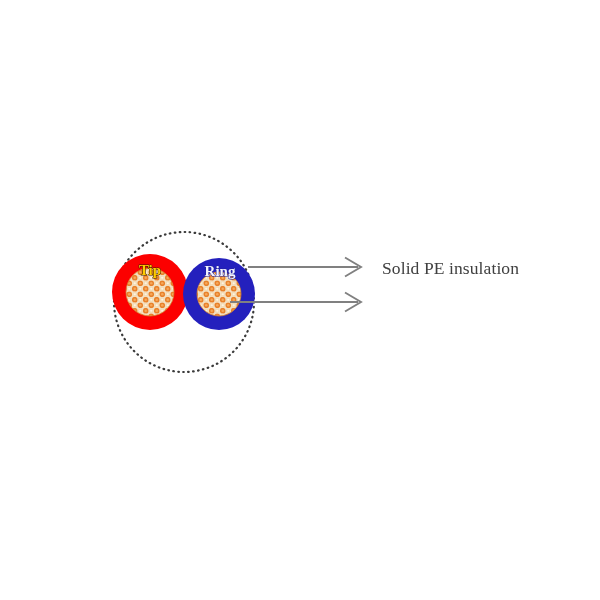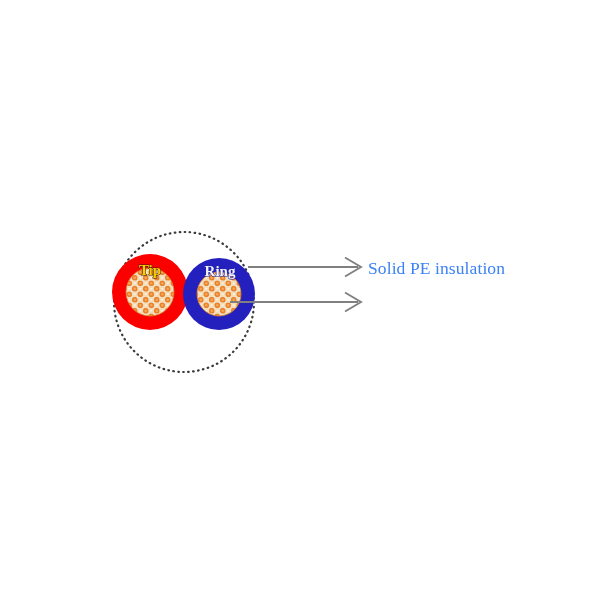--- a/index.html
+++ b/index.html
@@ -24,23 +24,24 @@
     left: 0;
     top: 0;
     width: 600px;
     height: 600px;
     display: block;
   }
   .label-text {
     position: absolute;
     font-family: "Liberation Serif", serif;
     font-size: 17.5px;
-    color: #3b82f6;
+    color: #404040;
     white-space: nowrap;
     letter-spacing: 0.1px;
+    margin-left: 14px;
   }
   #label-insulation { left: 368px; top: 258px; }
   #label-conductor  { left: 370px; top: 293px; }
 </style>
 </head>
 <body>
 
 <div id="stage">
 
   <svg id="diagram-svg" viewBox="0 0 600 600">

